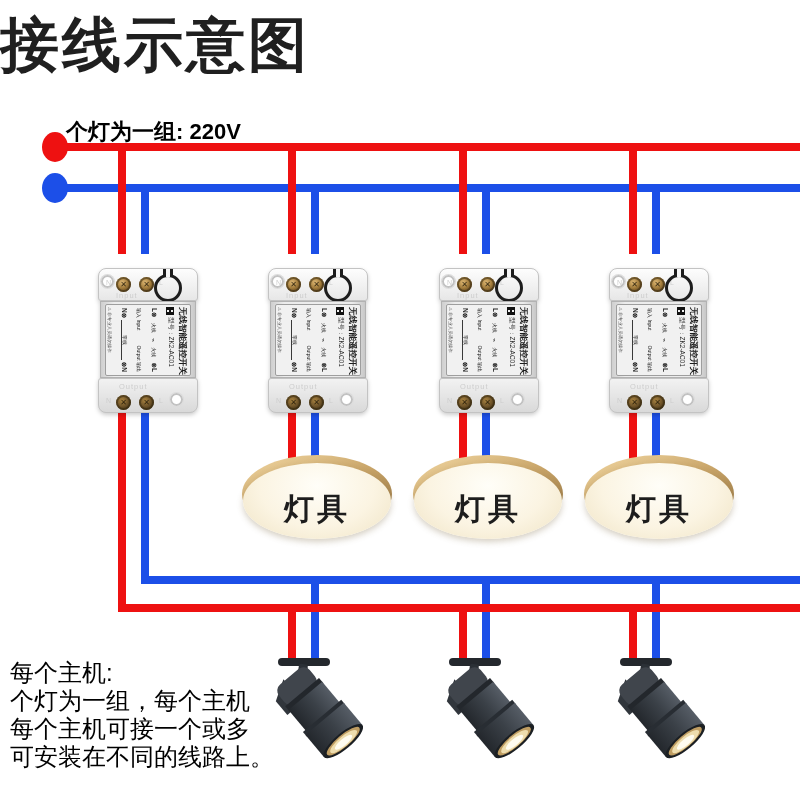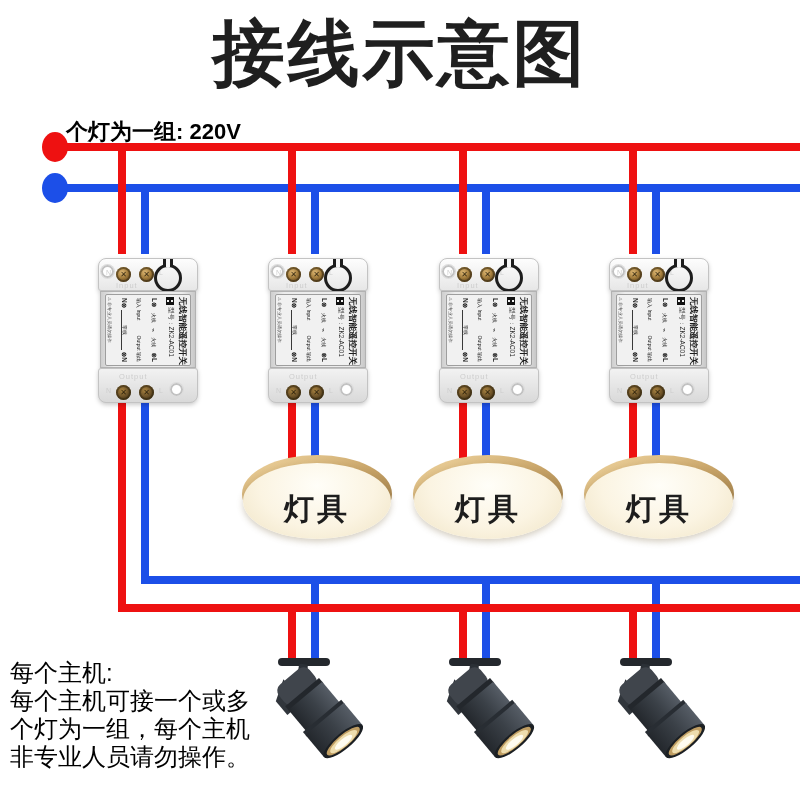--- a/index.html
+++ b/index.html
@@ -2,41 +2,41 @@
 <html style="--live: #ee1111; --neutral: #1c4fe8;"><head>
 <meta charset="utf-8">
 <style>
   html,body { margin:0; padding:0; background:#fff; }
   #stage {
     position:relative; width:800px; height:800px; background:#fff;
     overflow:hidden; font-family:"Liberation Sans", sans-serif;
   }
   
   .page-title {
-    position:absolute; left:0; right:0; top:12px; text-align:center;
-    font-size:72px; font-weight:900; color:#1f1f1f; letter-spacing:3px;
+    position:absolute; left:0; right:0; top:12px; 
+    font-size:59px; font-weight:900; color:#1f1f1f; letter-spacing:3px;
     line-height:1.15; white-space:nowrap;
   }
   .voltage-label {
     position:absolute; left:66px; top:117px; font-size:22px; font-weight:700;
     color:#000; white-space:nowrap;
   }
   .note {
     position:absolute; left:10px; top:659px; color:#000; font-size:24px;
     font-weight:500; line-height:28px; white-space:nowrap;
   }
   
   .wire { position:absolute; }
   .live    { background:var(--live,#ee1111); }
   .neutral { background:var(--neutral,#1c4fe8); }
   .dot { position:absolute; border-radius:50%; }
   .dot.live    { background:var(--live,#ee1111); }
   .dot.neutral { background:var(--neutral,#1c4fe8); }
   
-  .module { position:absolute; top:258px; width:100px; height:116px;
+  .module { position:absolute; top:268px; width:100px; height:116px;
             filter:drop-shadow(0 2px 2px rgba(0,0,0,.20)); }
   .m-cap { position:absolute; left:0; width:100px; box-sizing:border-box;
            border:1px solid #c3c3c3; background:linear-gradient(180deg,#fdfdfd,#e7e7e7); }
   .m-top { top:0; height:33px; border-radius:8px 8px 3px 3px; }
   .m-bot { top:110px; height:35px; border-radius:3px 3px 8px 8px;
            background:linear-gradient(180deg,#f2f2f2,#d9d9d9); }
   .m-mid { position:absolute; top:33px; height:77px; left:2px; width:96px;
            box-sizing:border-box; border:1px solid #b2b2b2;
            background:linear-gradient(90deg,#cfcfcf,#ececec 14%,#ececec 86%,#c8c8c8); }
   .m-label { position:absolute; left:50%; top:50%; width:72px; height:86px;
@@ -124,23 +124,23 @@
   <div class="wire live" style="left:288px;top:393px;width:8px;height:67px;"></div>
   <div class="wire live" style="left:459px;top:393px;width:8px;height:67px;"></div>
   <div class="wire live" style="left:629px;top:393px;width:8px;height:67px;"></div>
   <div class="wire live" style="left:288px;top:608px;width:8px;height:54px;"></div>
   <div class="wire live" style="left:459px;top:608px;width:8px;height:54px;"></div>
   <div class="wire live" style="left:629px;top:608px;width:8px;height:54px;"></div>
   <div class="dot live" style="left:42px;top:132px;width:26px;height:30px;"></div>
 
   <div class="note">
     <div>每个主机:</div>
+    <div>个灯为一组，每个主机</div>
     <div>每个主机可接一个或多</div>
-    <div>个灯为一组，每个主机</div>
-    <div>非专业人员请勿操作。</div>
+    <div>可安装在不同的线路上。</div>
   </div>
 
   <svg class="hidden-defs">
     <defs>
       <linearGradient id="gBody" x1="0" y1="0" x2="0" y2="1">
         <stop offset="0" stop-color="#565d66"></stop>
         <stop offset="0.45" stop-color="#3b4148"></stop>
         <stop offset="1" stop-color="#23272c"></stop>
       </linearGradient>
     </defs>

